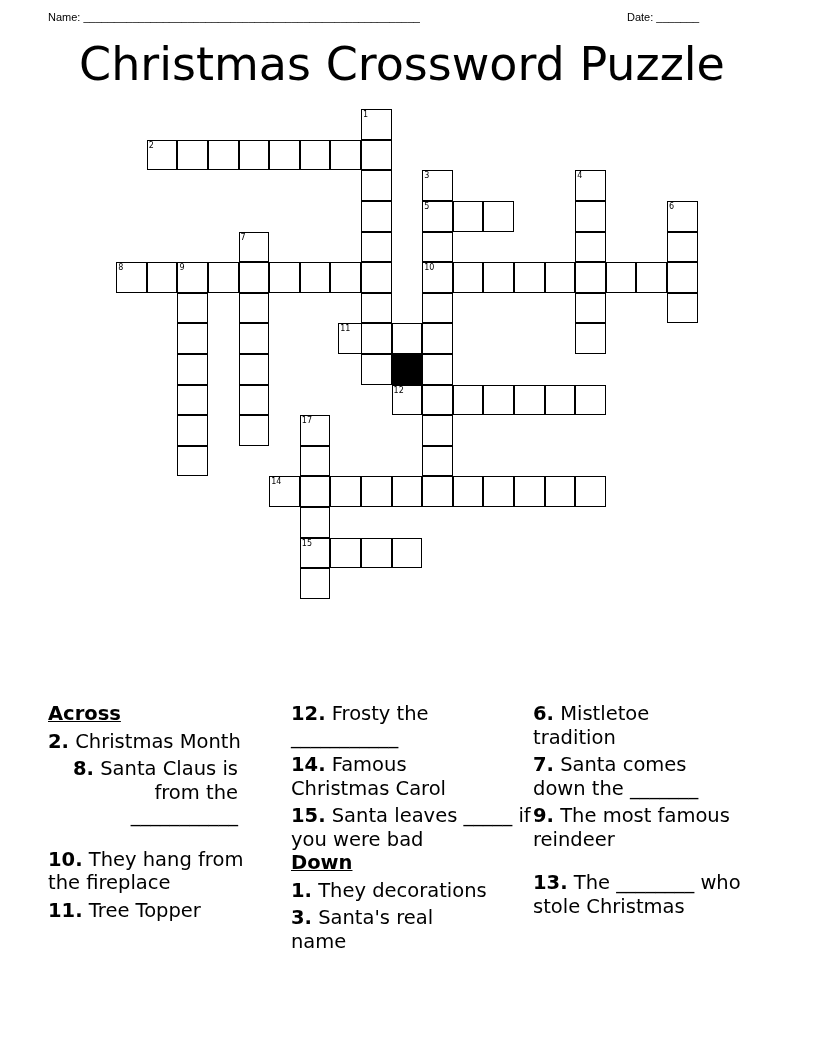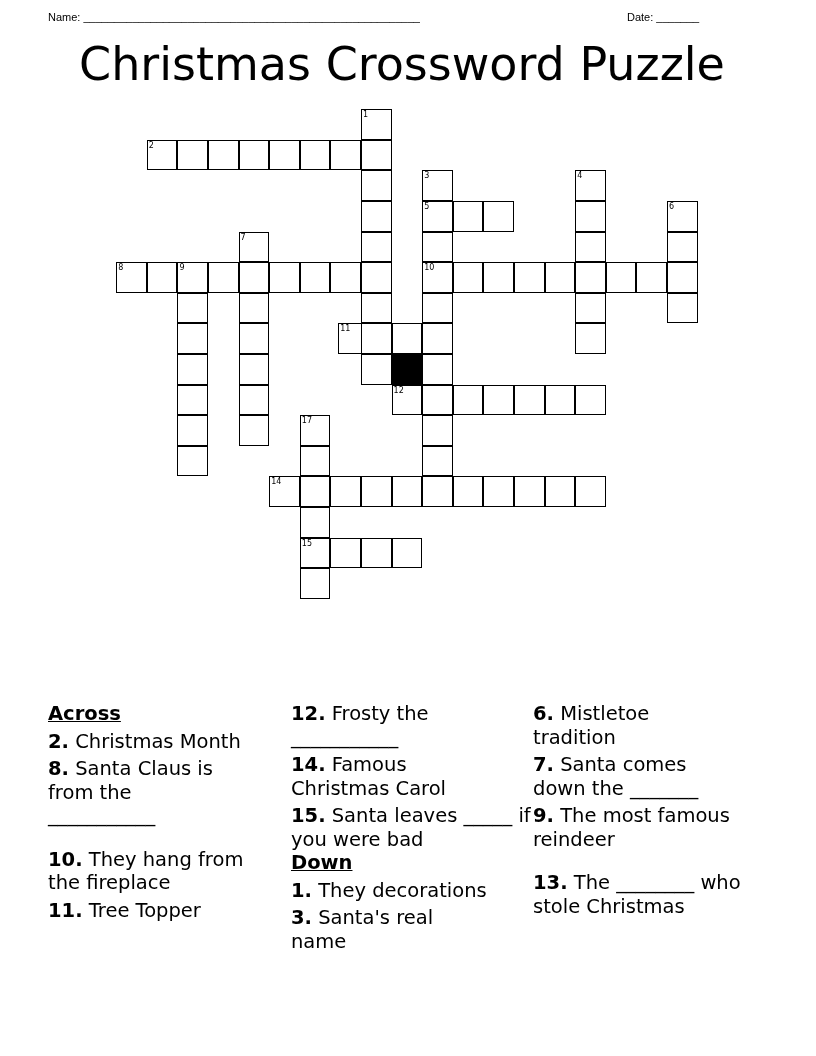--- a/index.html
+++ b/index.html
@@ -152,21 +152,21 @@
     <div class="cell" style="left: 214.2px; top: 428.4px;"></div>
     <div class="cell" style="left: 244.8px; top: 428.4px;"></div>
     <div class="cell" style="left: 275.4px; top: 428.4px;"></div>
     <div class="cell" style="left: 183.6px; top: 459px;"></div>
   </div>
 
 <div class="clues">
   <div class="col" style="left:48px;">
     <div class="sect">Across</div>
     <div class="clue"><b>2.</b><span> Christmas Month</span></div>
-    <div class="clue" style="width:190px;"><b>8.</b><span> Santa Claus is from the ___________</span></div>
+    <div class="clue" style="width:190px;text-align:right;"><b>8.</b><span> Santa Claus is from the ___________</span></div>
     <div class="clue" style="width:215px;margin-top:20px;"><b>10.</b><span> They hang from the fireplace</span></div>
     <div class="clue"><b>11.</b><span> Tree Topper</span></div>
   </div>
   <div class="col" style="left:291px;">
     <div class="clue" style="width:165px;"><b>12.</b><span> Frosty the ___________</span></div>
     <div class="clue" style="width:175px;"><b>14.</b><span> Famous Christmas Carol</span></div>
     <div class="clue" style="width:240px;"><b>15.</b><span> Santa leaves _____ if you were bad</span></div>
     <div class="sect" style="margin-top:-4px;">Down</div>
     <div class="clue"><b>1.</b><span> They decorations</span></div>
     <div class="clue" style="width:165px;"><b>3.</b><span> Santa's real name</span></div>

